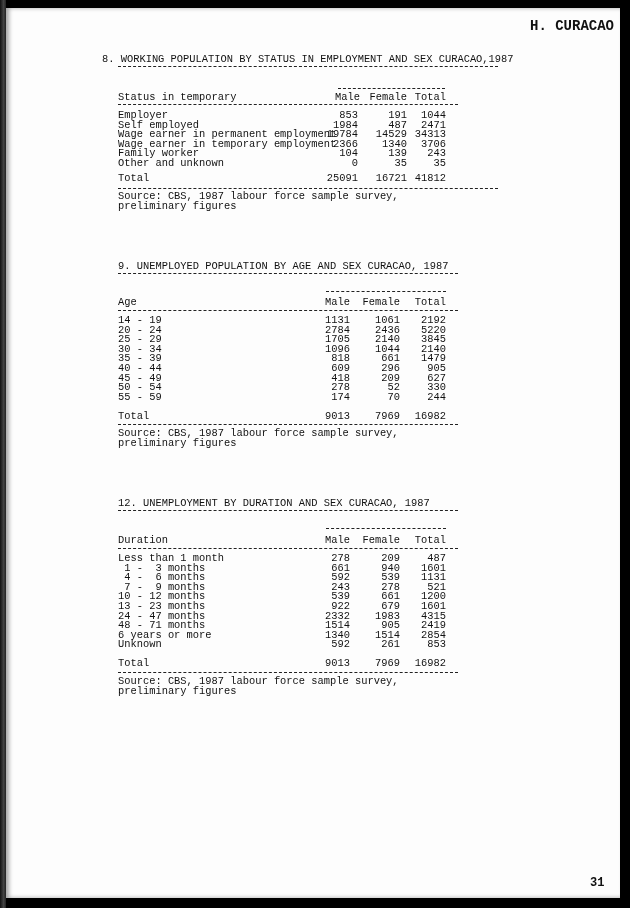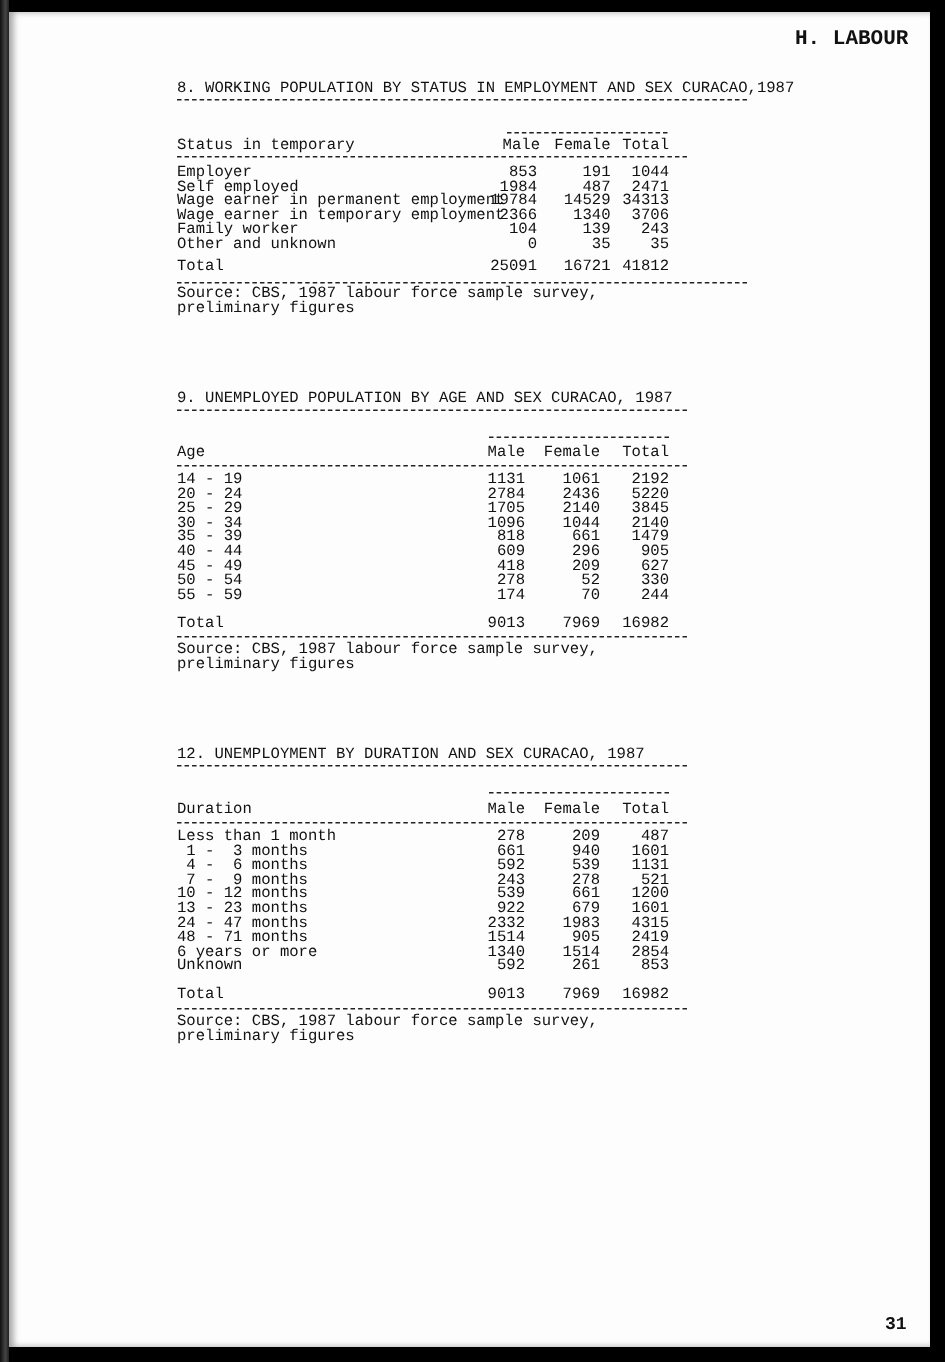--- a/index.html
+++ b/index.html
@@ -16,24 +16,24 @@
   .pageno { font-family:"Liberation Mono","DejaVu Sans Mono",monospace; font-weight:bold; font-size:12px; color:#111; }
   .dash { position:absolute; height:0; border-top:1px dashed #222; }
   .tbl-title { font-family:"Liberation Mono","DejaVu Sans Mono",monospace; font-size:10.4px; color:#111; white-space:pre; }
 </style>
 </head>
 <body>
 
 <div class="lborder"></div>
 <div class="page"></div>
 
-<div class="abs section-title" style="left:530px; top:18px;">H. LABOUR</div>
+<div class="abs section-title" style="left:530px; top:18px;">H. CURACAO</div>
 
 <div>
-  <div class="abs tbl-title" style="left:118px; top:53px;">8. WORKING POPULATION BY STATUS IN EMPLOYMENT AND SEX CURACAO,1987</div>
+  <div class="abs tbl-title" style="left:102px; top:53px;">8. WORKING POPULATION BY STATUS IN EMPLOYMENT AND SEX CURACAO,1987</div>
   <div class="dash" style="left:118px; top:66px; width:380px;"></div>
   <div class="dash" style="left:338px; top:88px; width:107px;"></div>
   <div class="abs mono" style="left:118px; top:93px;">Status in temporary</div>
   <div class="abs mono" style="left:335px; top:93px; width:25px; text-align:right;">Male</div>
   <div class="abs mono" style="left:367px; top:93px; width:40px; text-align:right;">Female</div>
   <div class="abs mono" style="left:412px; top:93px; width:34px; text-align:right;">Total</div>
   <div class="dash" style="left:118px; top:104px; width:340px;"></div>
   <div id="t0rows"></div>
   <div class="dash" style="left:118px; top:188px; width:380px;"></div>
   <div class="abs mono" style="left:118px; top:192px;">Source: CBS, 1987 labour force sample survey,</div>

